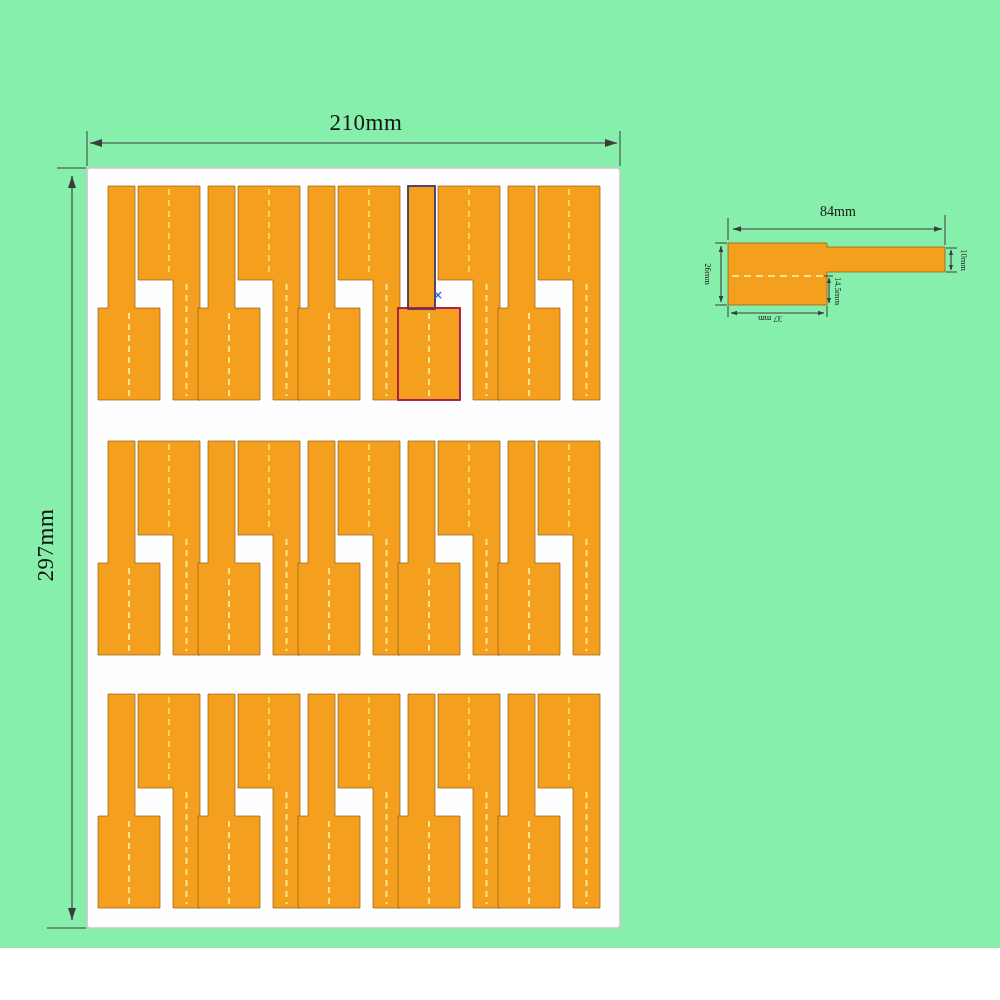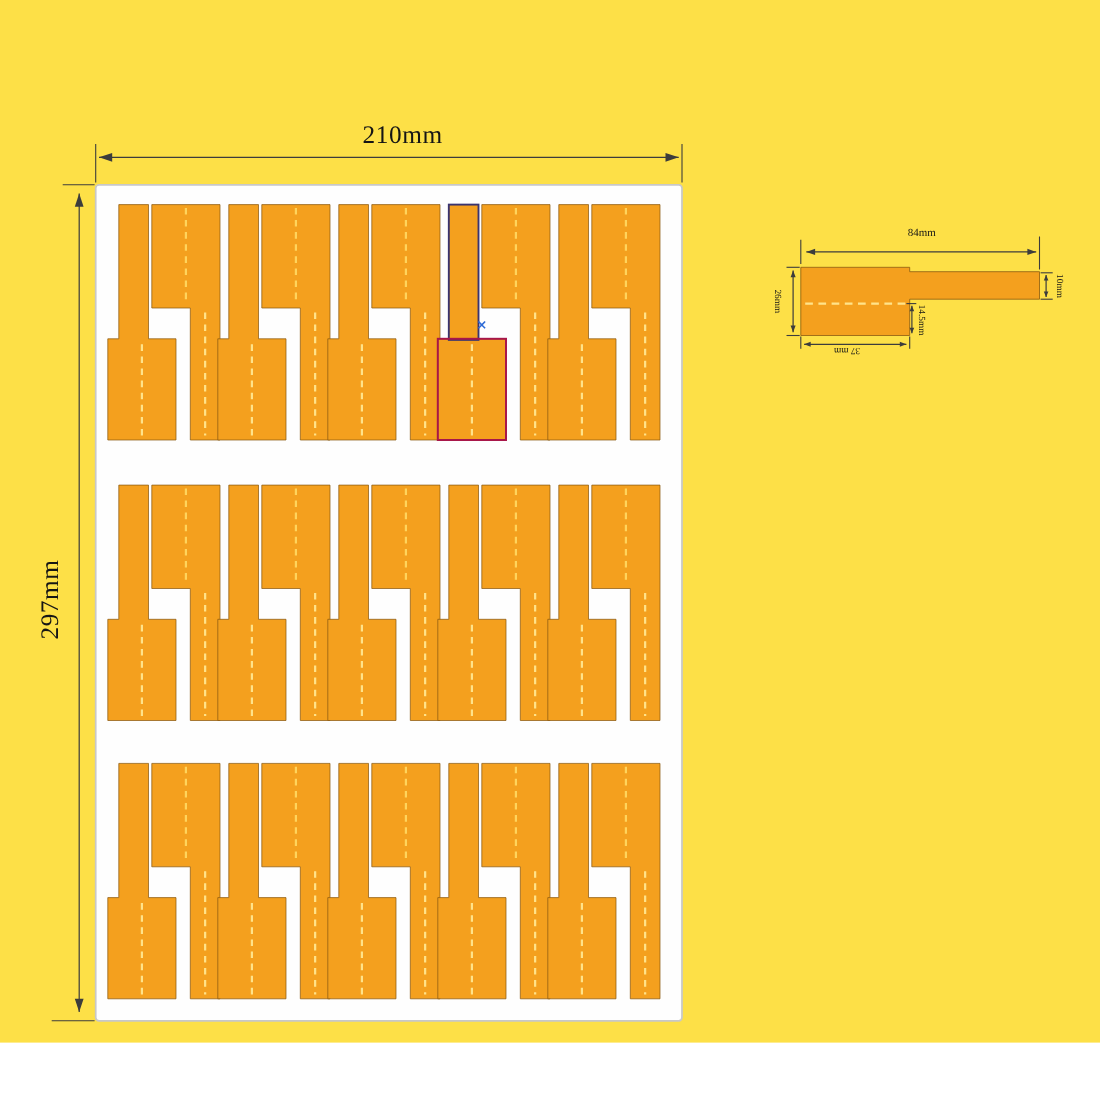--- a/index.html
+++ b/index.html
@@ -1,23 +1,23 @@
 <!DOCTYPE html>
 <html><head>
 <meta charset="utf-8">
 <style>
   html,body{margin:0;padding:0;background:#ffffff;}
   .canvas{
-    position:relative;width:1000px;height:948px;background:#fde047;overflow:hidden;
+    position:relative;width:1000px;height:948px;background:#86efac;overflow:hidden;
     font-family:"Liberation Serif","DejaVu Serif",serif;
   }
   #gfx{position:absolute;left:0;top:0;width:1000px;height:1000px;}
   .txt{position:absolute;white-space:nowrap;color:#151515;transform-origin:center;}
   .dim-big{font-size:23px;letter-spacing:.5px;}
-  .dim-small{font-size:10px;}
+  .dim-small{font-size:14px;}
   .dim-tiny{font-size:8.5px;}
   .rot-ccw{transform:translate(-50%,-50%) rotate(-90deg);}
   .rot-cw{transform:translate(-50%,-50%) rotate(90deg);}
   .rot-flip{transform:translate(-50%,-50%) rotate(180deg);}
   .ctr{transform:translate(-50%,-50%);}
   .marker-x{font-size:12px;font-weight:bold;font-family:"DejaVu Sans",sans-serif;}
 </style>
 </head>
 <body>
 

